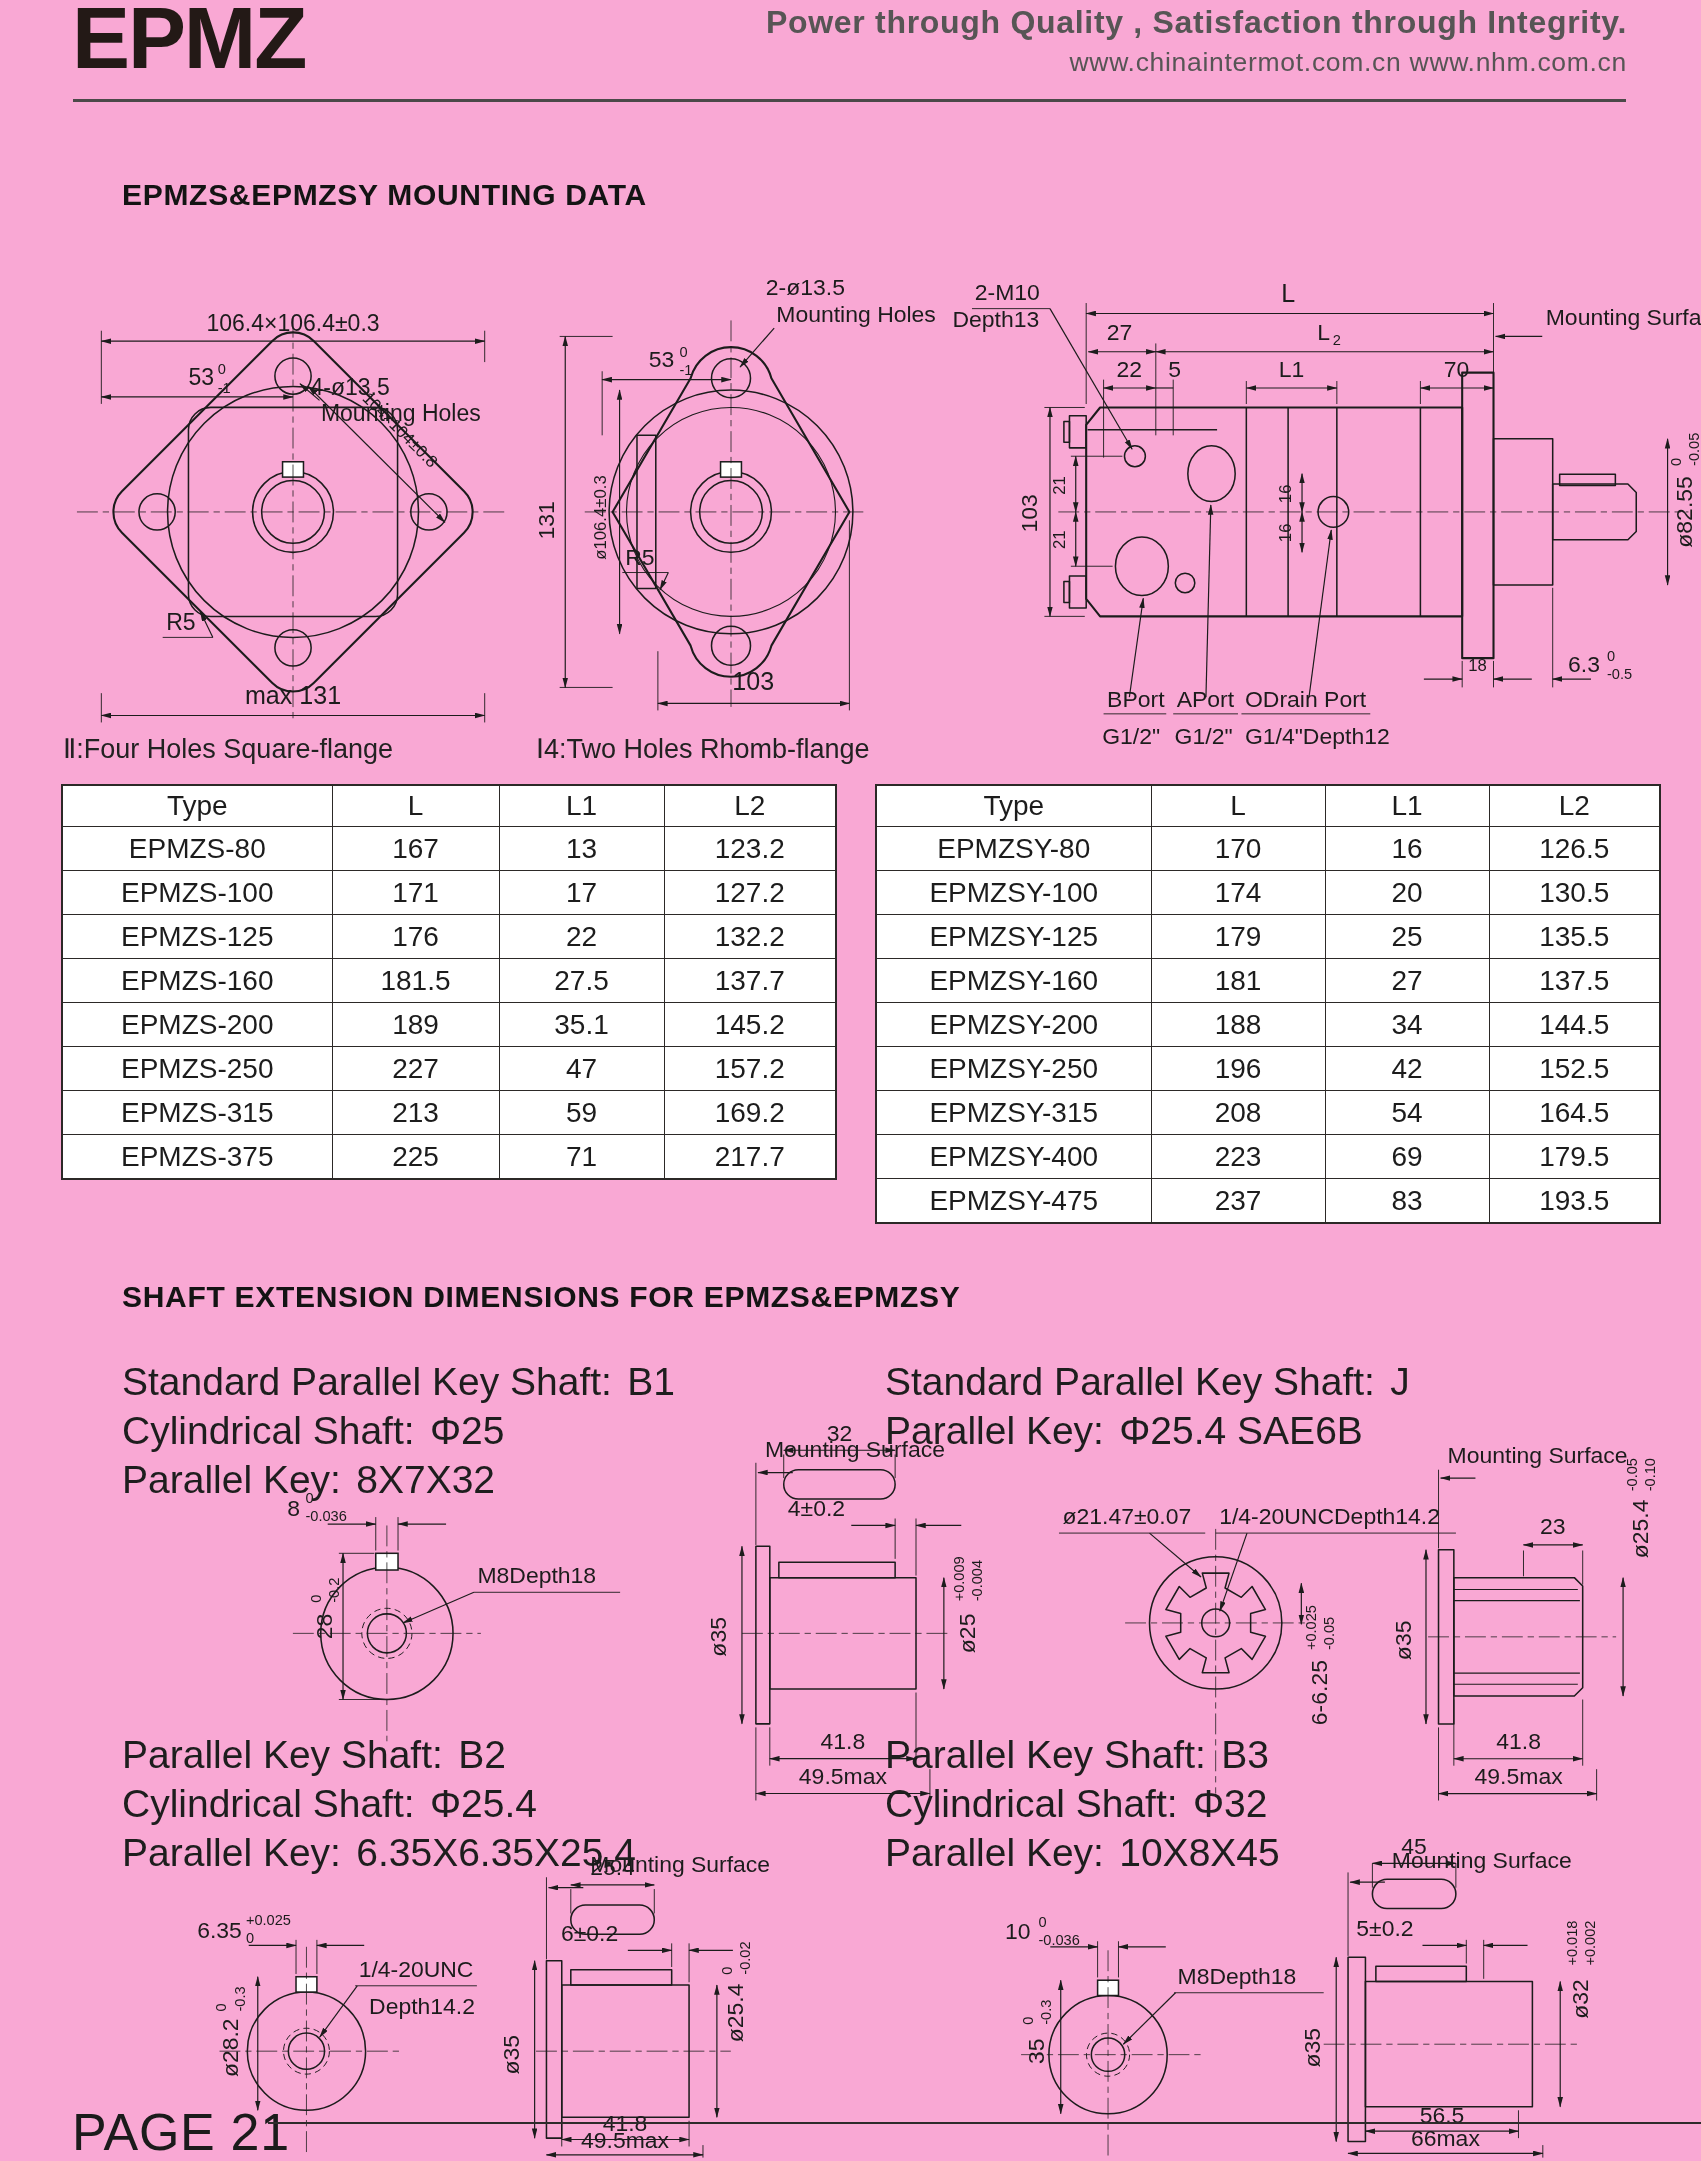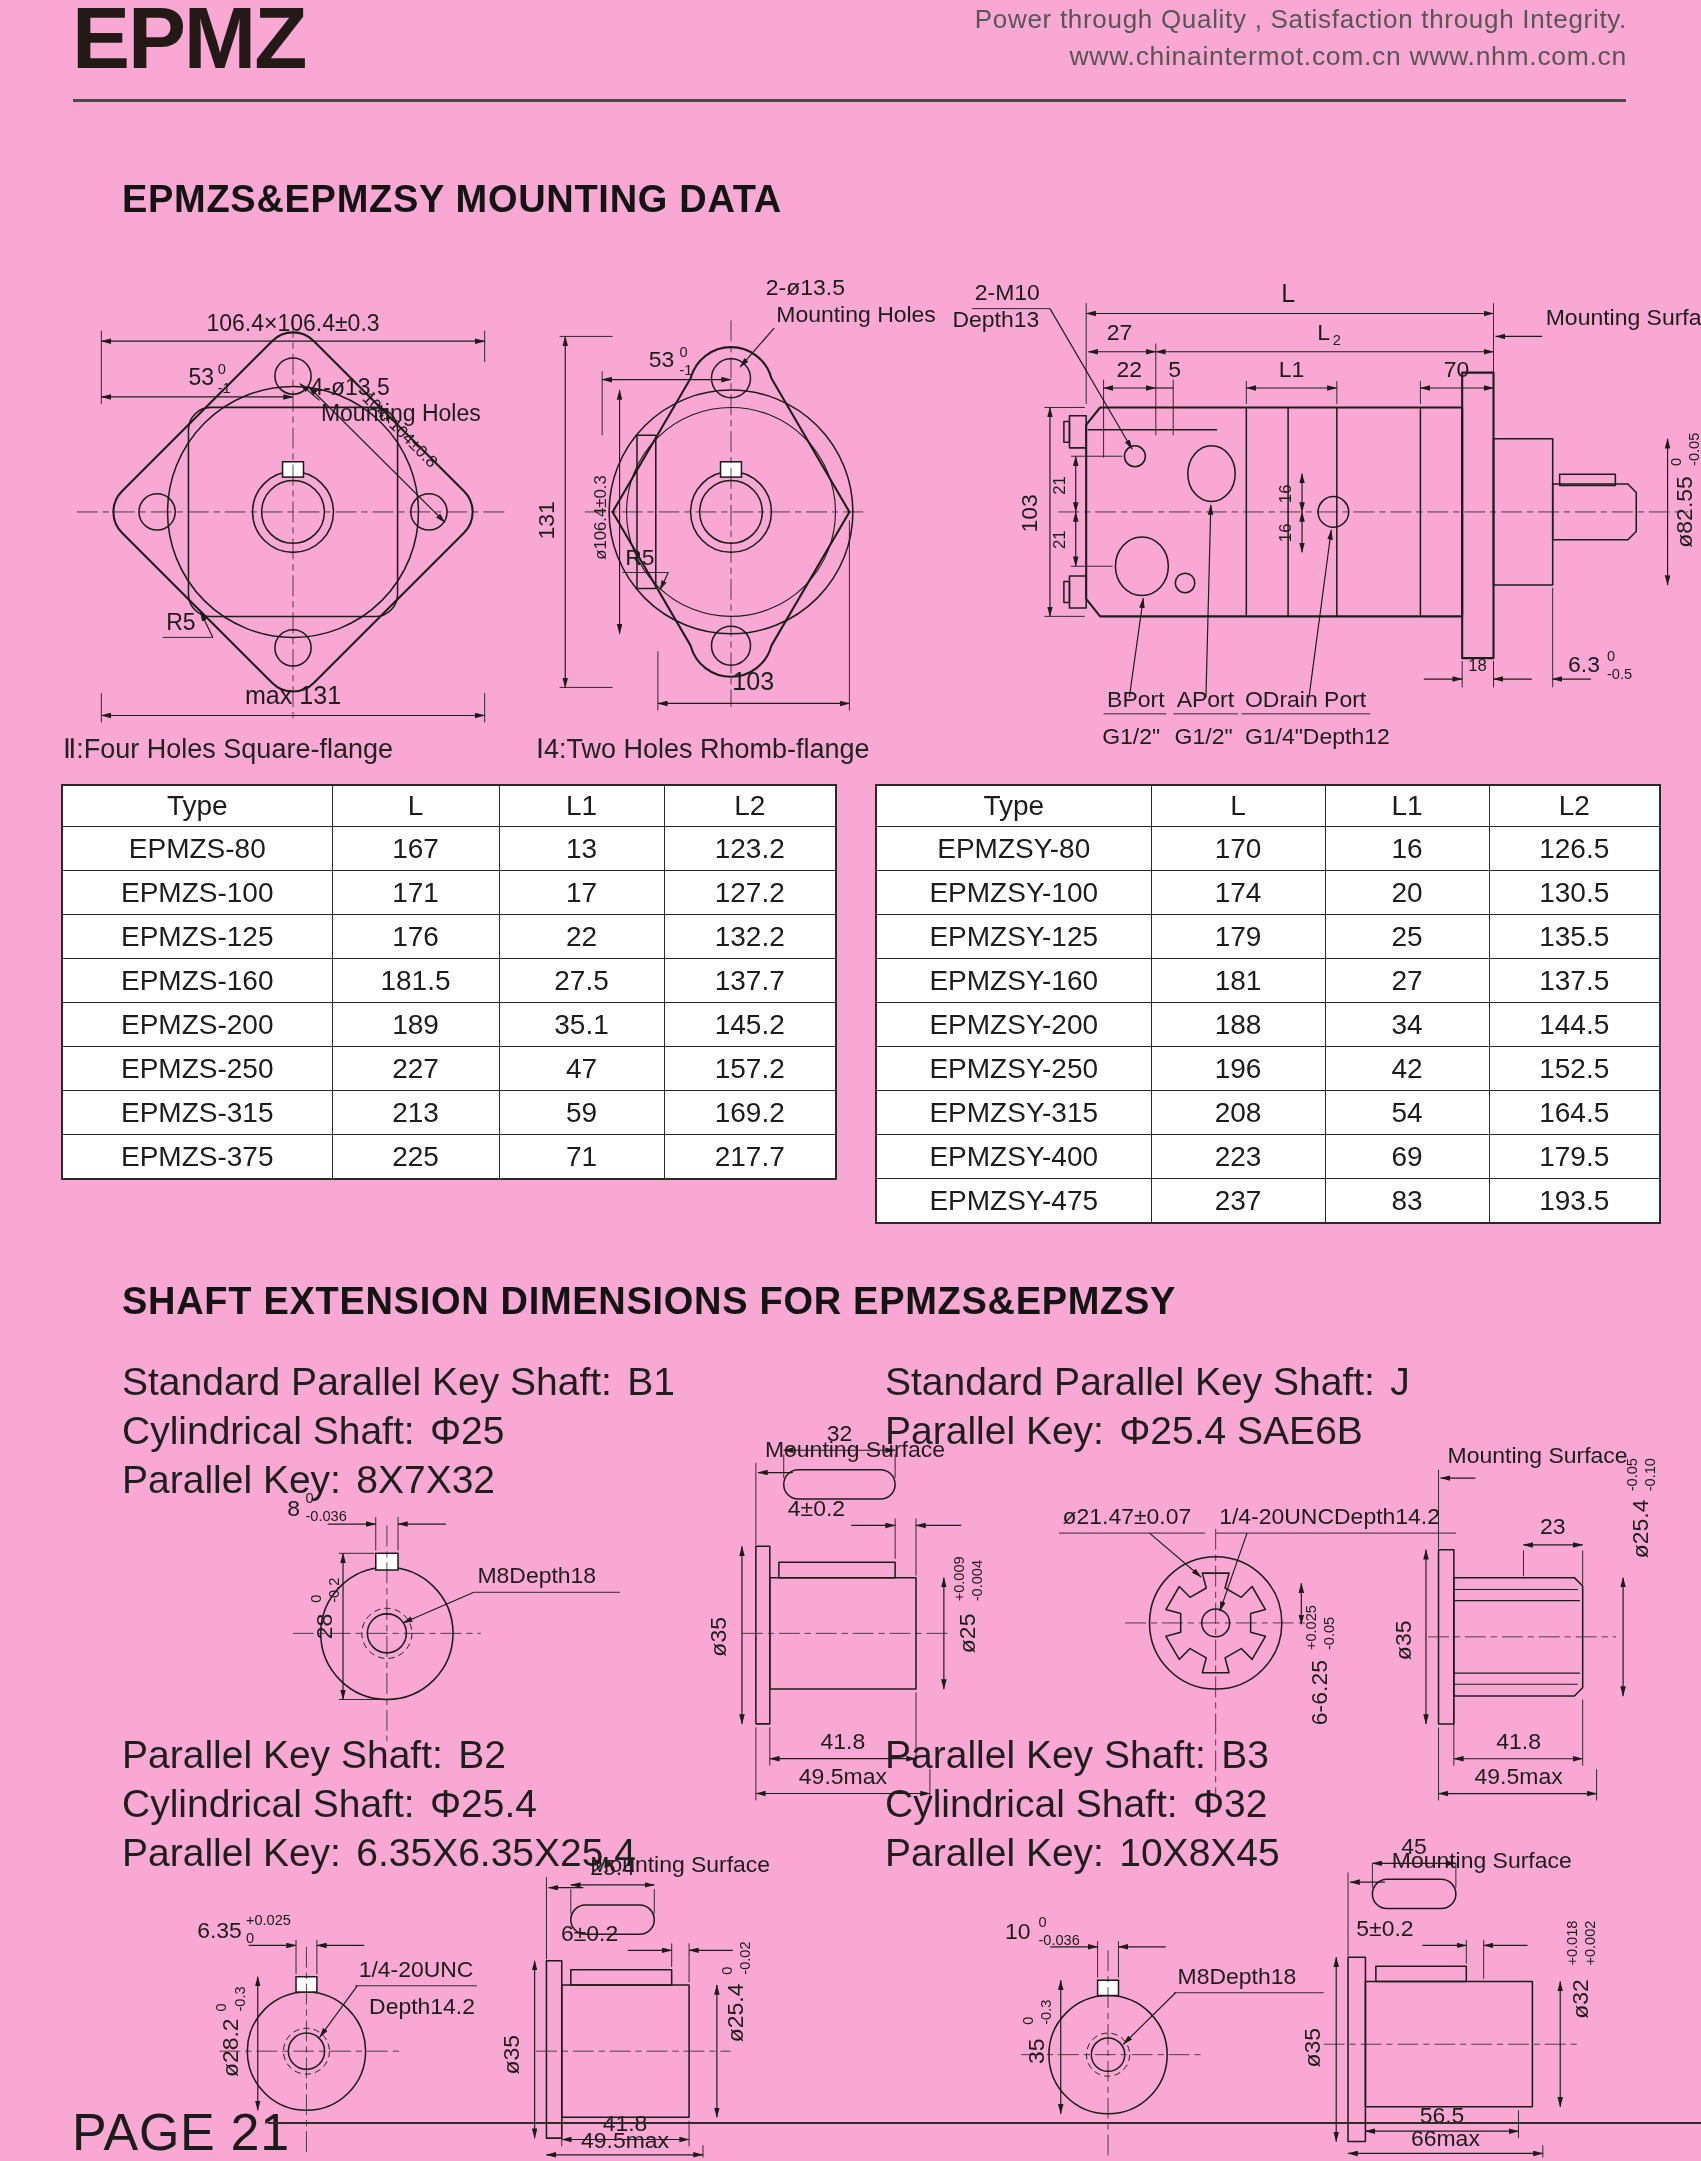--- a/index.html
+++ b/index.html
@@ -2,25 +2,25 @@
 <html style="font-size:11px"><head>
 <meta charset="utf-8">
 <style>
   html,body{margin:0;padding:0;background:#e8e8e8;}
   #page{position:relative;width:1702px;height:2161px;background:#f9a8d4;
         font-family:"Liberation Sans",sans-serif;color:#1c1c1c;overflow:hidden;}
   .abs{position:absolute;}
   
   .logo{left:72px;top:-12.5px;font-size:87px;font-weight:800;letter-spacing:-2.1px;color:#231916;}
   .tagbox{right:75px;top:4.2px;text-align:right;color:#575555;}
-  .tagline{font-size:26px;font-weight:400;letter-spacing:0.7px;}
+  .tagline{font-size:32px;font-weight:700;letter-spacing:0.7px;}
   .websites{font-size:26.5px;font-weight:400;margin-top:5.6px;letter-spacing:0.7px;}
   .headrule{left:73px;top:99px;width:1553px;height:2.8px;background:#4c4949;}
   
-  .sectitle{font-size:38px;font-weight:600;letter-spacing:0.7px;color:#141414;}
+  .sectitle{font-size:30px;font-weight:600;letter-spacing:0.7px;color:#141414;}
   
   .dcaption{font-size:27px;color:#222;}
   
   table.mtable{position:absolute;border-collapse:collapse;table-layout:fixed;background:#fff;}
   table.mtable th,table.mtable td{border:1.7px solid #2c2927;font-size:28px;font-weight:400;
       text-align:center;vertical-align:middle;padding:0;}
   table.mtable th{height:40px;}
   table.mtable td{height:43px;}
   table.mtable{border:2.4px solid #2c2927;padding-left:42px;}
   

